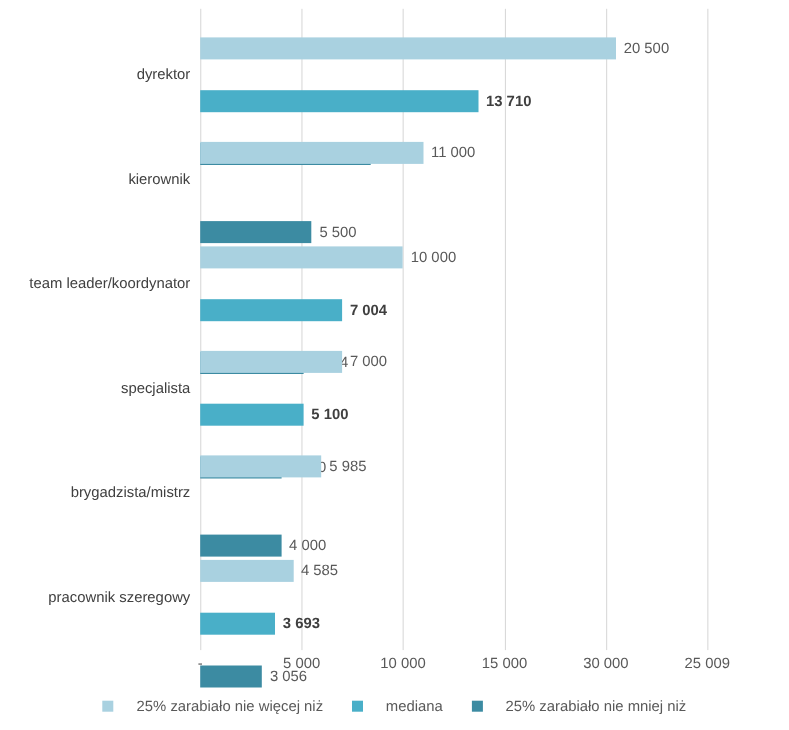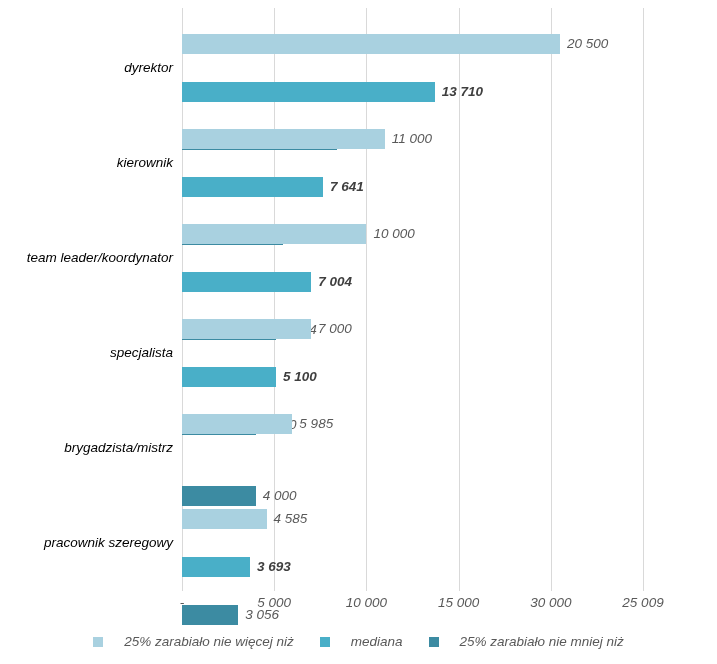--- a/index.html
+++ b/index.html
@@ -13,21 +13,20 @@
     font-family: "Liberation Sans", sans-serif;
     color: #595959;
     overflow: hidden;
   }
 
   #chart-root {
     position: relative;
     width: 717px;
     height: 664px;
     background: #ffffff;
-    font-style: italic;
   }
 
   
   #plot-area {
     position: absolute;
     left: 182px;
     top: 8px;
     width: 461px;   
     height: 583px;
   }
@@ -76,21 +75,21 @@
     color: #3f3f3f;
   }
 
   
   .cat-label {
     position: absolute;
     right: 544px;     
     text-align: center;
     font-size: 13.5px;
     line-height: 18px;
-    color: #000000;
+    color: #404040;
     white-space: nowrap;
   }
 
   
   #x-axis-labels {
     position: absolute;
     left: 0;
     top: 594px;
     width: 717px;
     height: 20px;
@@ -156,24 +155,20 @@
         <div class="bar-row" style="top: 48px;">
           <div class="bar" title="dyrektor — 25% zarabiało nie mniej niż: 8 383" style="width: 154.583px; background: rgb(60, 139, 162);"></div>
           <div class="bar-label" style="left: 161.583px;">8 383</div>
         </div>
       </div>
       <div class="category-group" style="top: 119px;">
         <div class="bar-row" style="top: 0px;">
           <div class="bar" title="kierownik — 25% zarabiało nie więcej niż: 11 000" style="width: 202.84px; background: rgb(169, 209, 224);"></div>
           <div class="bar-label" style="left: 209.84px;">11 000</div>
         </div>
-        <div class="bar-row" style="top: 24px;">
-          <div class="bar" title="kierownik — mediana: 7 641" style="width: 140.9px; background: rgb(73, 175, 200);"></div>
-          <div class="bar-label bold" style="left: 147.9px;">7 641</div>
-        </div>
         <div class="bar-row" style="top: 48px;">
           <div class="bar" title="kierownik — 25% zarabiało nie mniej niż: 5 500" style="width: 101.42px; background: rgb(60, 139, 162);"></div>
           <div class="bar-label" style="left: 108.42px;">5 500</div>
         </div>
       </div>
       <div class="category-group" style="top: 214px;">
         <div class="bar-row" style="top: 0px;">
           <div class="bar" title="team leader/koordynator — 25% zarabiało nie więcej niż: 10 000" style="width: 184.4px; background: rgb(169, 209, 224);"></div>
           <div class="bar-label" style="left: 191.4px;">10 000</div>
         </div>

